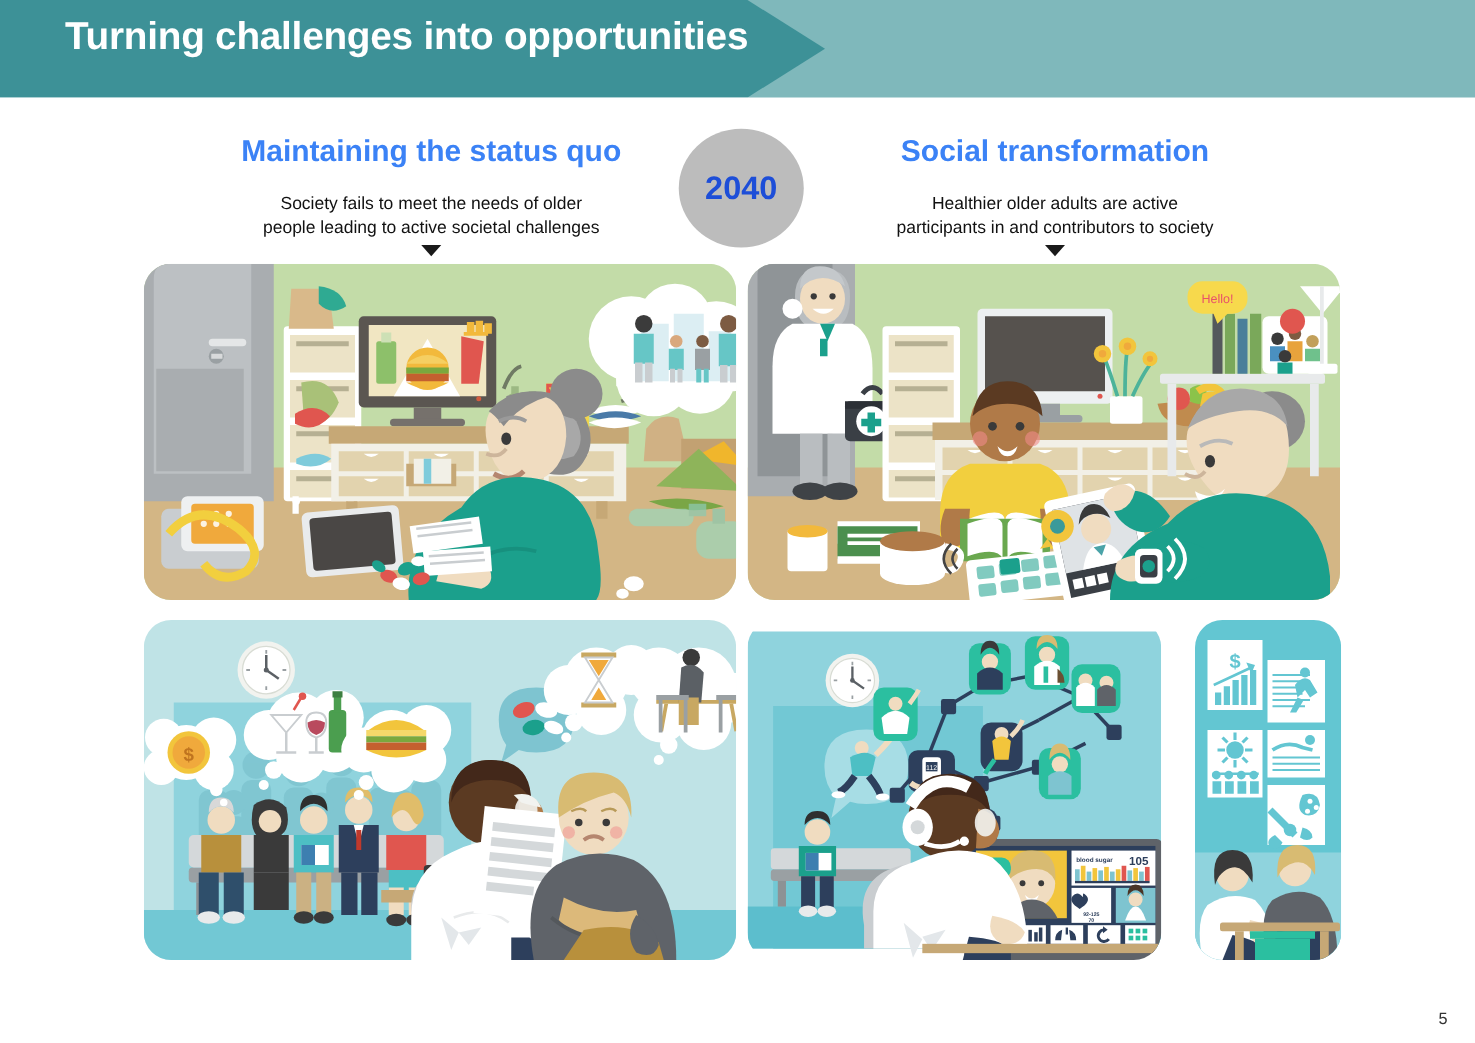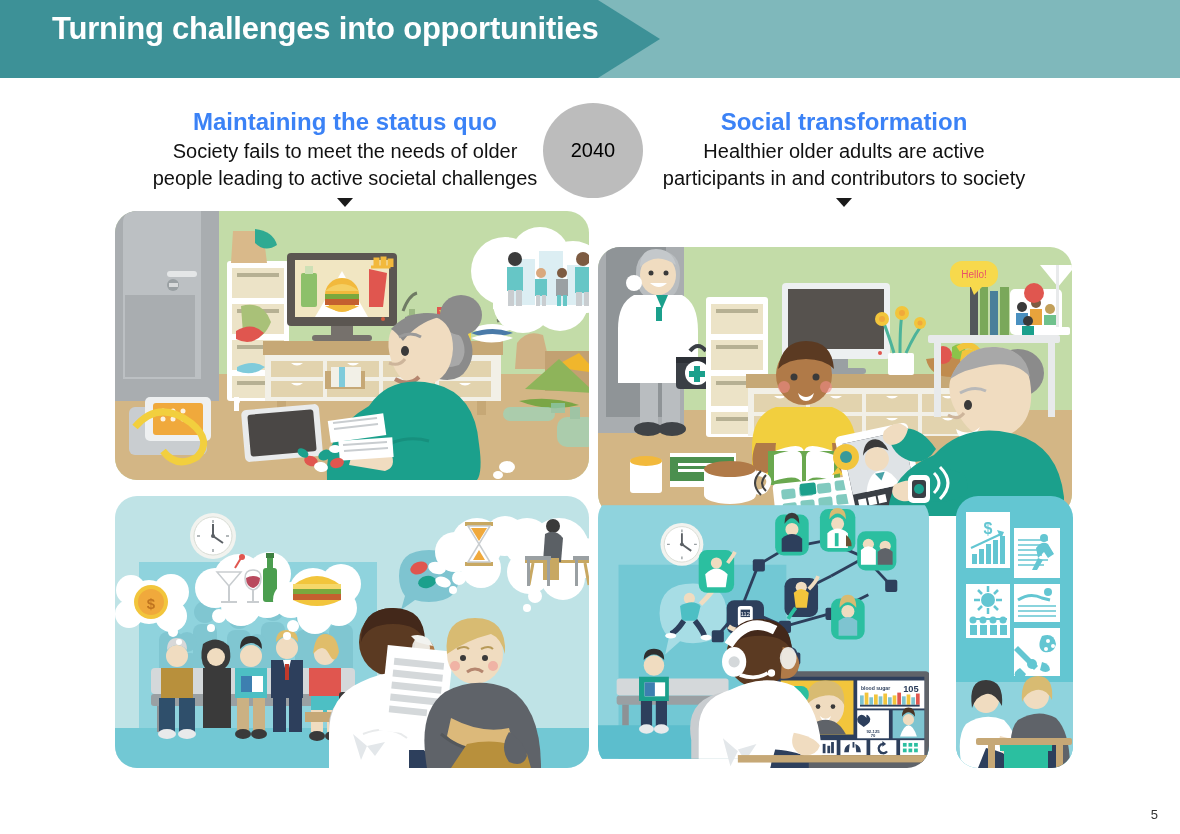--- a/index.html
+++ b/index.html
@@ -22,40 +22,40 @@
   .banner-title {
     position: absolute; left: 52px; top: 0; height: 58px;
     display: flex; align-items: center;
     color: #ffffff; font-size: 31px; font-weight: bold;
     letter-spacing: -0.2px; white-space: nowrap;
   }
 
   
   .col-head { position: absolute; text-align: center; }
   .col-head .h { font-size: 24px; font-weight: bold; color: #3b82f6; line-height: 1.15; }
-  .col-head .sub { font-size: 20px; color: #111; line-height: 1.38; margin-top: 2px; }
+  .col-head .sub { font-size: 14px; color: #111; line-height: 1.38; margin-top: 17px; }
   .caret {
     margin: 5px auto 0; width: 0; height: 0;
     border-left: 8px solid transparent; border-right: 8px solid transparent;
     border-top: 9px solid #1a1a1a;
   }
   #head-left  { left: 120px; top: 108px; width: 450px; }
   #head-right { left: 648px; top: 108px; width: 392px; }
 
   .year-badge {
     position: absolute; left: 543px; top: 103px; width: 100px; height: 95px;
     border-radius: 50%; background: #bcbcbc;
     display: flex; align-items: center; justify-content: center;
-    font-size: 20px; font-weight: normal; color: #000000;
+    font-size: 26px; font-weight: bold; color: #1d4ed8;
   }
 
   
   .panel { position: absolute; overflow: hidden; border-radius: 22px; }
   #panel-tl { left: 115px; top: 211px; width: 474px; height: 269px; }
-  #panel-tr { left: 598px; top: 211px; width: 474px; height: 269px; margin-top: 36px; }
+  #panel-tr { left: 598px; top: 211px; width: 474px; height: 269px; }
   #panel-bl { left: 115px; top: 496px; width: 474px; height: 272px; }
   #panel-br { left: 598px; top: 496px; width: 331px; height: 272px; }
   #panel-br2{ left: 956px; top: 496px; width: 117px; height: 272px; }
   .panel svg { display: block; width: 100%; height: 100%; }
 
   .page-number {
     position: absolute; right: 22px; bottom: 12px;
     font-size: 13px; color: #333;
   }
 </style>

